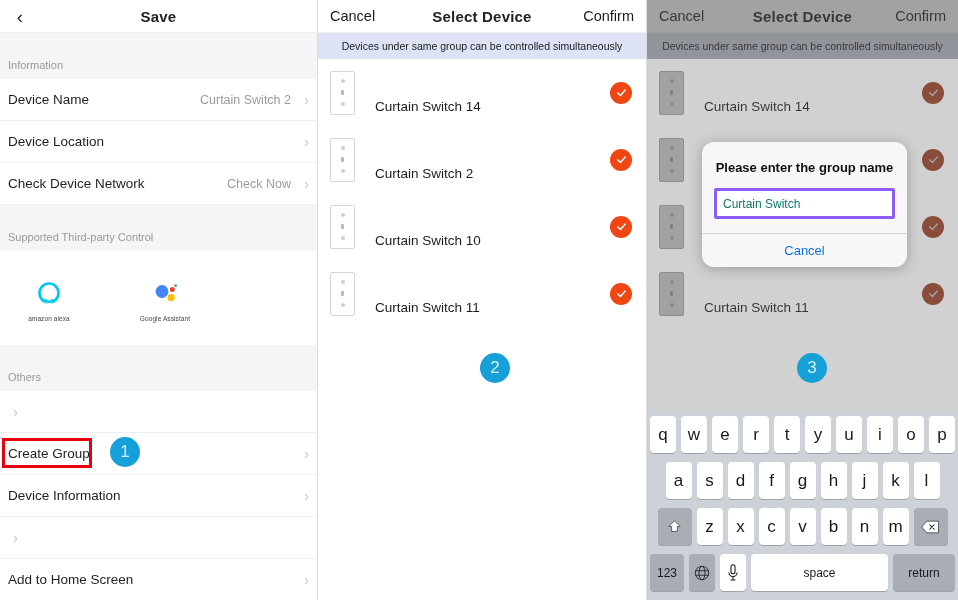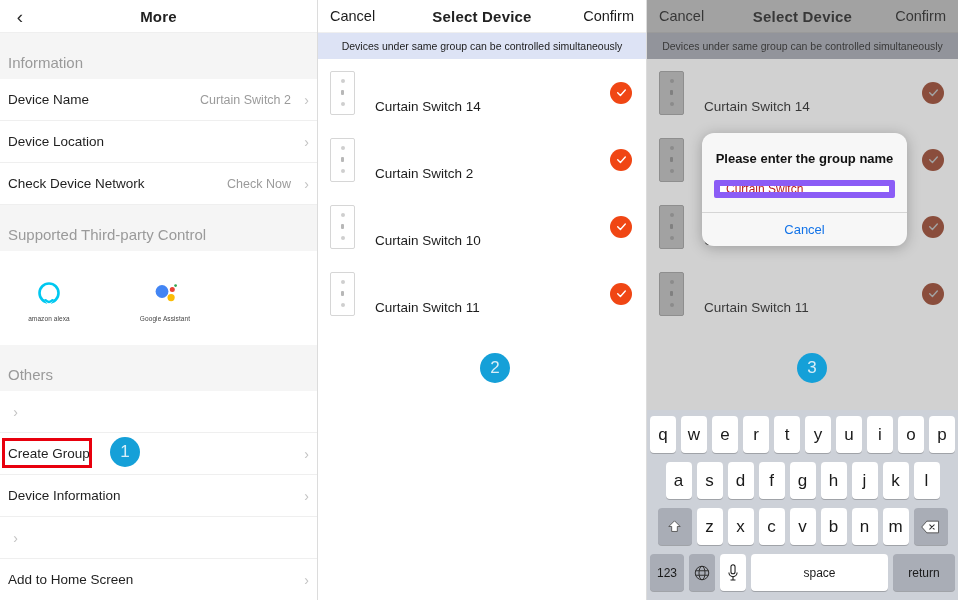--- a/index.html
+++ b/index.html
@@ -32,21 +32,21 @@
     font-size: 15px; font-weight: bold; color: #222; letter-spacing: .2px;
   }
   .nav-side {
     font-size: 14.5px; color: #1c1c1c; padding: 0 12px;
   }
   .navbar.split { justify-content: space-between; }
 
   
   .section-head {
     background: #f5f5f5; height: 46px; display: flex; align-items: flex-end;
-    padding: 0 8px 8px 8px; font-size: 15px; color: #9a9a9a;
+    padding: 0 8px 8px 8px; font-size: 11px; color: #9a9a9a;
   }
   .section-head.tall { height: 46px; }
   .row {
     height: 42px; display: flex; align-items: center;
     padding: 0 8px 0 8px; background: #fff;
     border-bottom: 1px solid #efefef; position: relative;
   }
   .row-label { font-size: 13.5px; color: #1f1f1f; flex: 1; }
   .row-value { font-size: 12.5px; color: #9b9b9b; margin-right: 8px; }
   .chev {
@@ -103,32 +103,32 @@
   
   .dim-wrap { position: relative; width: 311px; height: 600px; }
   .dim-layer { filter: grayscale(25%) brightness(.72); }
   .dim-shade {
     position: absolute; inset: 0 0 190px 0; background: rgba(120,120,120,0.34);
     z-index: 10; pointer-events: none;
   }
 
   
   .dialog {
-    position: absolute; z-index: 30; left: 55px; top: 133px;
+    position: absolute; z-index: 30; left: 55px; top: 142px;
     width: 205px; background: #f7f7f7; border-radius: 12px; overflow: hidden;
     box-shadow: 0 2px 14px rgba(0,0,0,.25);
   }
   .dlg-title {
     text-align: center; font-size: 13px; font-weight: bold; color: #111;
     padding: 18px 10px 0 10px;
   }
   .dlg-input-wrap { padding: 13px 12px 14px 12px; }
   .dlg-input {
-    width: 100%; height: 18px; background: #fff; border: 6px solid #8b5cf6;
-    border-radius: 2px; font-size: 12px; color: #b91c1c; padding: 0 6px;
+    width: 100%; height: 31px; background: #fff; border: 3px solid #8b5cf6;
+    border-radius: 2px; font-size: 12px; color: #0f766e; padding: 0 6px;
     font-family: "Liberation Sans", sans-serif;
   }
   .dlg-btns { display: flex; border-top: 1px solid #d5d5d5; }
   .dlg-btn {
     flex: 1; text-align: center; padding: 9px 0; font-size: 13px; color: #1273e8;
   }
   .dlg-btn + .dlg-btn { border-left: 1px solid #d5d5d5; }
 
   
   .keyboard {
@@ -154,21 +154,21 @@
 </style>
 </head>
 <body>
 
 <div class="screens">
 
   <div class="panel panel-1">
 
     <div class="navbar">
       <div class="nav-back">‹</div>
-      <div class="nav-title">More</div>
+      <div class="nav-title">Save</div>
     </div>
 
     <div class="section-head">Information</div>
 
     <div class="row">
       <div class="row-label">Device Name</div>
       <div class="row-value">Curtain Switch 2</div>
       <div class="chev">›</div>
     </div>
 

